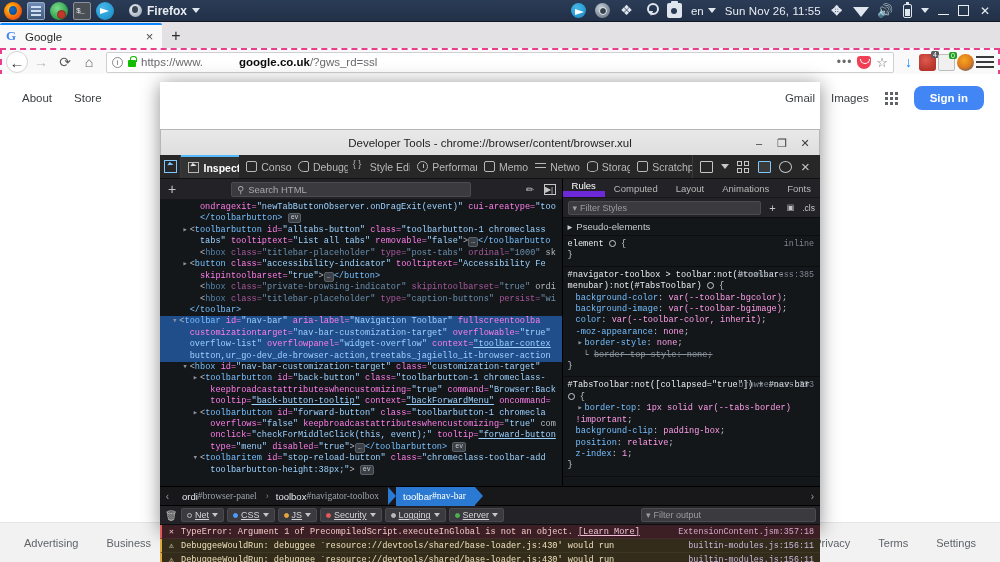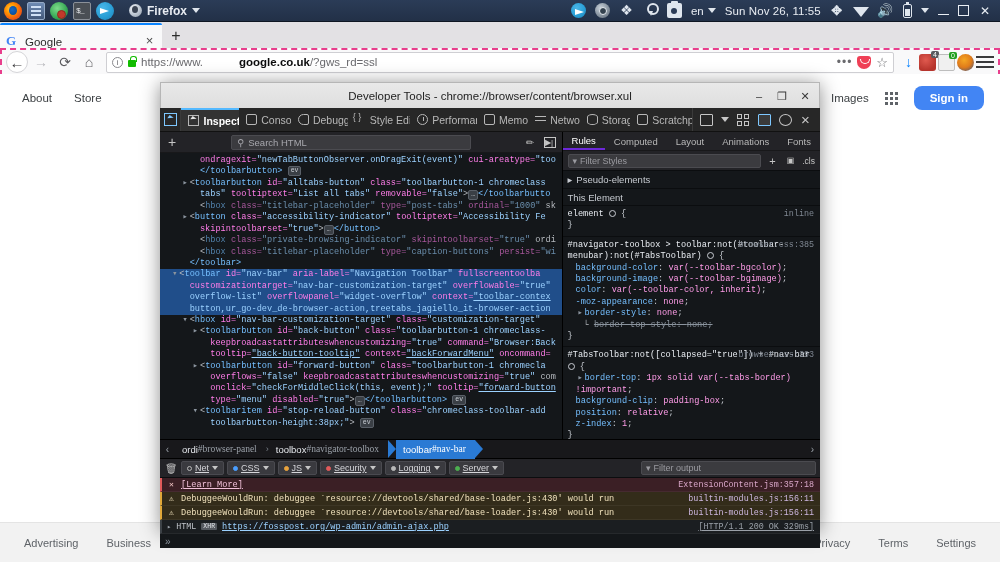--- a/index.html
+++ b/index.html
@@ -57,21 +57,21 @@
   .lang { font-size: 11.5px; display:flex; align-items:center; gap:4px;}
   .wbtn { width: 14px; height: 14px; color: #e9eef4; font-size: 12px; line-height: 14px; text-align: center; }
   .wbtn.sq { border: 1.5px solid #e9eef4; width: 11px; height: 11px; }
   .wbtn.mn { border-bottom: 1.5px solid #e9eef4; height: 9px; width: 11px; }
 
   
   .fxchrome { position: absolute; left: 0; top: 22px; width: 1000px; height: 52px; background: #f9f9fa; }
   .tabstrip { position:absolute; left:0; top:0; width:1000px; height:26px; background:#e3e1e4; display:flex; align-items:flex-end; }
   .tab {
     width: 162px; height: 25px; background: #f9f9fa; border-top: 2px solid #0a84ff;
-    display: flex; align-items: flex-end; gap: 6px; padding: 0 6px; font-size: 11.5px; color: #2b2b2b;
+    display: flex; align-items: center; gap: 6px; padding: 0 6px; font-size: 11.5px; color: #2b2b2b;
     border-top-left-radius:2px; border-top-right-radius:2px;
   }
   .gfav { width:13px;height:13px;position:relative;flex:none;}
   .gfav::before{content:"G";position:absolute;left:0;top:-2px;font-size:13px;font-weight:bold;color:#4285f4;font-family:"Liberation Serif",serif;}
   .tab .ttl { flex: 1; white-space: nowrap; overflow: hidden; }
   .tabx { color: #4d4d4d; font-size: 13px; width: 13px; text-align: center; }
   .newtab { width: 28px; text-align: center; color: #2b2b2b; font-size: 16px; line-height: 25px; }
 
   .navbar {
     position: absolute; left: 0; top: 26px; width: 1000px; height: 28px;
@@ -113,21 +113,21 @@
   .gapps i { display:block; width:3px; height:3px; background:#5f6368; }
   .signin { background:#4285f4; color:#fff; font-size:11.5px; padding:6px 16px; border-radius:8px; font-weight:bold; }
   .gfoot { position:absolute; left:0; bottom:0; width:1000px; height:40px; background:#f2f2f2; border-top:1px solid #e4e4e4;
            display:flex; align-items:center; font-size:11px; color:#5f6368;}
   .gfoot .lft { display:flex; gap:28px; padding-left:24px;}
   .gfoot .rgt { margin-left:auto; display:flex; gap:28px; padding-right:24px;}
 
   
   .dt { position:absolute; left:160px; top:82px; width:660px; height:448px; box-shadow: 0 2px 18px rgba(0,0,0,.45); }
   .dt-title { height:26px; background: linear-gradient(#e9e9e9,#dedede); border:1px solid #b6b6b6; border-bottom:none;
-    display:flex; align-items:center; justify-content:center; position:relative; font-size:11.5px; color:#1d1d1d;}
+    display:flex; align-items:center; justify-content:center; position:relative; font-size:11.5px; color:#1d1d1d;margin-top:47px;}
   .dt-title .wb { position:absolute; top:0; height:26px; display:flex; align-items:center; gap:11px; right:8px; color:#3a3a3a; font-size:11px;}
   .dt-title .wb span { width:12px; text-align:center; }
 
   .dt-tabs { height:24px; background:#272727; border-bottom:1px solid #111; display:flex; align-items:stretch; color:#b8b8b8; font-size:10.5px;}
   .picker { width:28px; display:flex; align-items:center; justify-content:center; border-right:1px solid #3b3b3b;}
   .pk { width:13px;height:13px;border:1.4px solid #7ec8ff;position:relative;}
   .pk::after{content:"";position:absolute;left:3px;top:2px;width:0;height:0;border-left:5px solid #7ec8ff;border-bottom:4px solid transparent;transform:rotate(35deg);}
   .dtt { display:flex; align-items:center; gap:4px; padding:0 7px; white-space:nowrap; overflow:hidden; }
   .dtt.sel { color:#fff; border-top:2px solid #54b9ff; background:#333; }
   .dtt .ic { width:11px;height:11px;display:inline-block;position:relative;flex:none;}
@@ -169,21 +169,21 @@
   .val { color:#9bd1ff; }
   .txt { color:#b6babf; }
   .punct { color:#b6babf; }
   .lnk { color:#9bd1ff; text-decoration:underline; }
   .ev { display:inline-block; background:#3a3f45; border:1px solid #5a6068; color:#c8ccd2; font-size:6.5px; padding:0 2px; border-radius:2px; line-height:8px; vertical-align:middle;}
   .elips { display:inline-block; background:#3a3f45; border:1px solid #5a6068; color:#c8ccd2; font-size:6.5px; padding:0 2px; border-radius:2px; line-height:8px;}
 
   .rules { flex:1; display:flex; flex-direction:column; background:#14171a; }
   .r-tabs { height:19px; background:#232327; display:flex; align-items:stretch; font-size:9.5px; color:#b8b8b8; border-bottom:1px solid #18181a;}
   .r-tab { padding:0 9px; display:flex; align-items:center; }
-  .r-tab.sel { color:#fff; border-bottom:2px solid #6d28d9; }
+  .r-tab.sel { color:#fff; border-bottom:6px solid #6d28d9; }
   .r-filter { height:20px; background:#232327; display:flex; align-items:center; gap:5px; padding:0 5px; border-bottom:1px solid #0b0d0f;}
   .r-filter .fin { flex:1; height:14px; background:#3b3b3f; border:1px solid #4b4b50; border-radius:2px; color:#9a9aa0; font-size:9px;
                    display:flex; align-items:center; gap:3px; padding:0 4px;}
   .r-filter .ri { color:#c6c6c6; font-size:11px; width:13px; text-align:center;}
   .r-pseudo { height:18px; display:flex; align-items:center; gap:4px; padding:0 5px; font-size:9.5px; color:#c7cbd1; border-bottom:1px solid #0b0d0f;}
   .r-this { height:17px; display:flex; align-items:center; padding:0 5px; font-size:9.5px; color:#c7cbd1; border-bottom:1px solid #0b0d0f;}
   .r-rule { padding:3px 5px 4px 5px; border-bottom:1px solid #0b0d0f; font-family:"Liberation Mono","DejaVu Sans Mono",monospace;
             font-size:8.6px; line-height:11.4px; color:#c8ccd2; white-space:pre-wrap; position:relative;}
   .r-src { position:absolute; right:6px; top:3px; color:#7f8792; font-size:8.4px; font-family:"Liberation Mono",monospace;}
   .sel-css { color:#e8ecf1; }
@@ -435,23 +435,20 @@
             <span>▾</span>
             <span>Filter Styles</span>
           </span>
           <span class="ri">+</span>
           <span class="ri" style="font-size:8px">▣</span>
           <span class="ri" style="font-size:8.5px">.cls</span>
         </div>
         <div class="r-pseudo">
           <span>▸</span>
           <span>Pseudo-elements</span>
-        </div>
-        <div class="r-this">
-          <span>This Element</span>
         </div>
         <div id="rules-list" style="overflow:hidden;flex:1;">
             <div class="r-rule"><span class="r-src">inline</span><div><span class="sel-css">element</span> <span class="gearsm"></span> {</div><div>}</div></div>
             <div class="r-rule"><span class="r-src">browser.css:385</span><div><span class="sel-css">#navigator-toolbox &gt; toolbar:not(#toolbar-menubar):not(#TabsToolbar)</span> <span class="gearsm"></span> {</div><div style="padding-left: 8px;"><span class="prop">background-color</span><span class="">: </span><span class="pval">var(--toolbar-bgcolor)</span><span class="">;</span></div><div style="padding-left: 8px;"><span class="prop">background-image</span><span class="">: </span><span class="pval">var(--toolbar-bgimage)</span><span class="">;</span></div><div style="padding-left: 8px;"><span class="prop">color</span><span class="">: </span><span class="pval">var(--toolbar-color, inherit)</span><span class="">;</span></div><div style="padding-left: 8px;"><span class="prop">-moz-appearance</span><span class="">: </span><span class="pval">none</span><span class="">;</span></div><div style="padding-left: 8px;"><span class="tw">▸</span><span class="prop">border-style</span><span class="">: </span><span class="pval">none</span><span class="">;</span></div><div style="padding-left: 16px;"><span class="txt">└ </span><span class="prop strike">border-top-style</span><span class="strike">: </span><span class="pval strike">none</span><span class="strike">;</span></div><div>}</div></div>
             <div class="r-rule"><span class="r-src">browser.css:393</span><div><span class="sel-css">#TabsToolbar:not([collapsed="true"]) + #nav-bar</span> <span class="gearsm"></span> {</div><div style="padding-left: 8px;"><span class="tw">▸</span><span class="prop">border-top</span><span class="">: </span><span class="pval">1px solid var(--tabs-border) !important</span><span class="">;</span></div><div style="padding-left: 8px;"><span class="prop">background-clip</span><span class="">: </span><span class="pval">padding-box</span><span class="">;</span></div><div style="padding-left: 8px;"><span class="prop">position</span><span class="">: </span><span class="pval">relative</span><span class="">;</span></div><div style="padding-left: 8px;"><span class="prop">z-index</span><span class="">: </span><span class="pval">1</span><span class="">;</span></div><div>}</div></div>
           </div>
       </div>
     </div>
 
     <div class="breadcrumbs">
@@ -512,20 +509,21 @@
             </span>
           </div>
         <span class="con-filter">
           <span>▾</span>
           <span>Filter output</span>
         </span>
       </div>
       <div class="con-rows" id="con-rows">
           <div class="crow err">
             <span class="ico">✕</span>
+            <span>TypeError: Argument 1 of PrecompiledScript.executeInGlobal is not an object.</span> 
             <span class="lmore">[Learn More]</span>
             <span class="src">ExtensionContent.jsm:357:18</span>
           </div>
           <div class="crow warn">
             <span class="ico">⚠</span>
             <span>DebuggeeWouldRun: debuggee `resource://devtools/shared/base-loader.js:430' would run</span>
             <span class="src">builtin-modules.js:156:11</span>
           </div>
           <div class="crow warn">
             <span class="ico">⚠</span>

